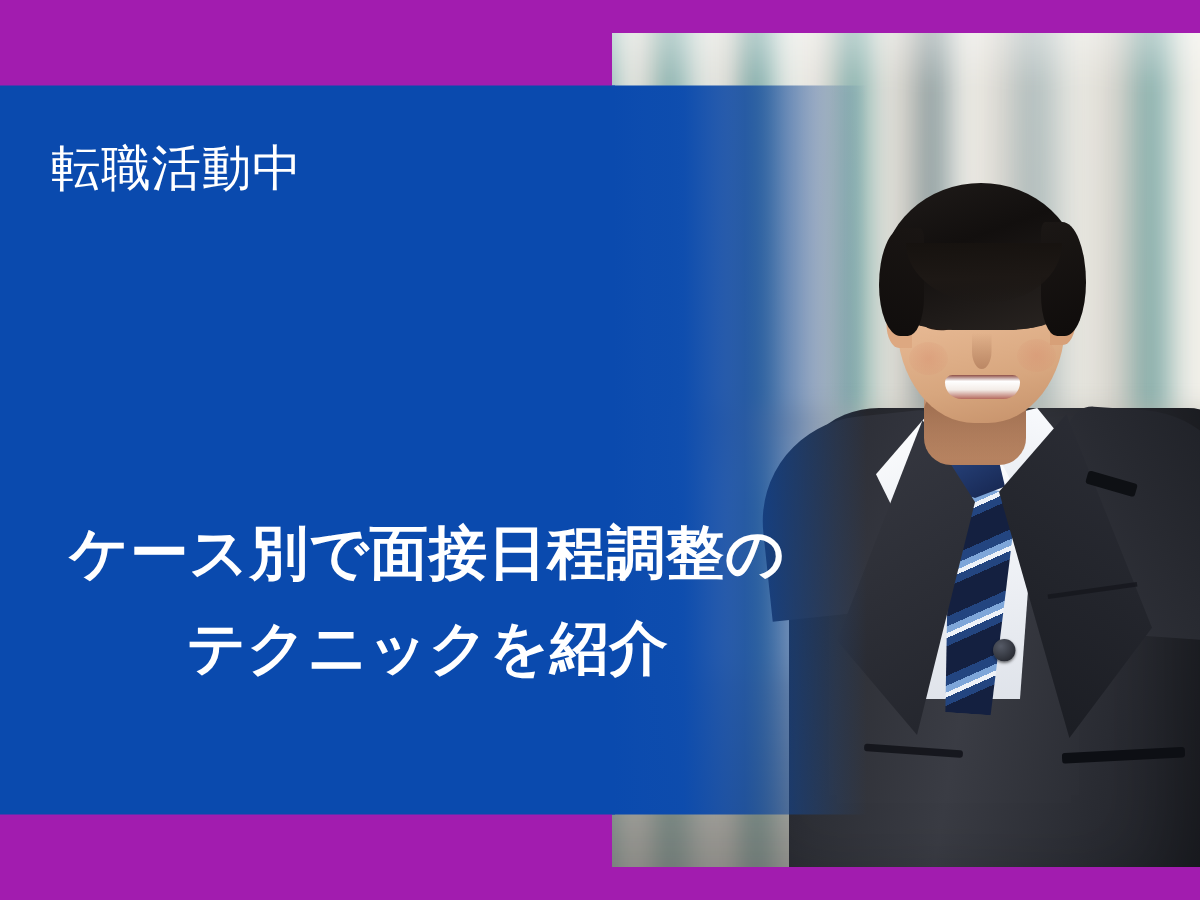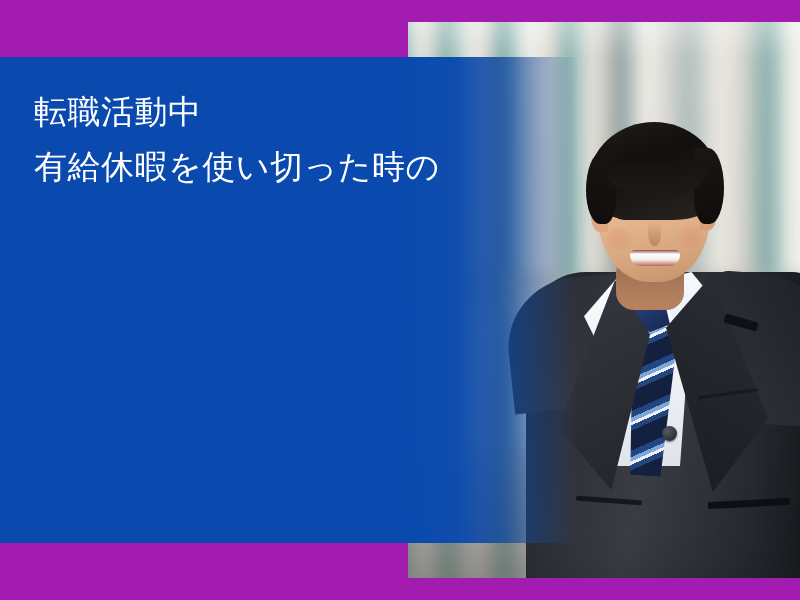--- a/index.html
+++ b/index.html
@@ -240,17 +240,20 @@
       <div class="hair-side-r"></div>
       <div class="hair-fringe"></div>
     </div>
   </div>
 
   <div id="panel"></div>
   <div id="photo-overlay"></div>
 
   <div id="headline">
     <span class="hl">転職活動中</span>
-    <span class="hl">有給休暇を使い切った時の</span>
   </div>
 
+  <div id="subhead">
+    <span class="sl">ケース別で面接日程調整の</span>
+    <span class="sl">テクニックを紹介</span>
+  </div>
 
 </div>
 
 </body></html>

